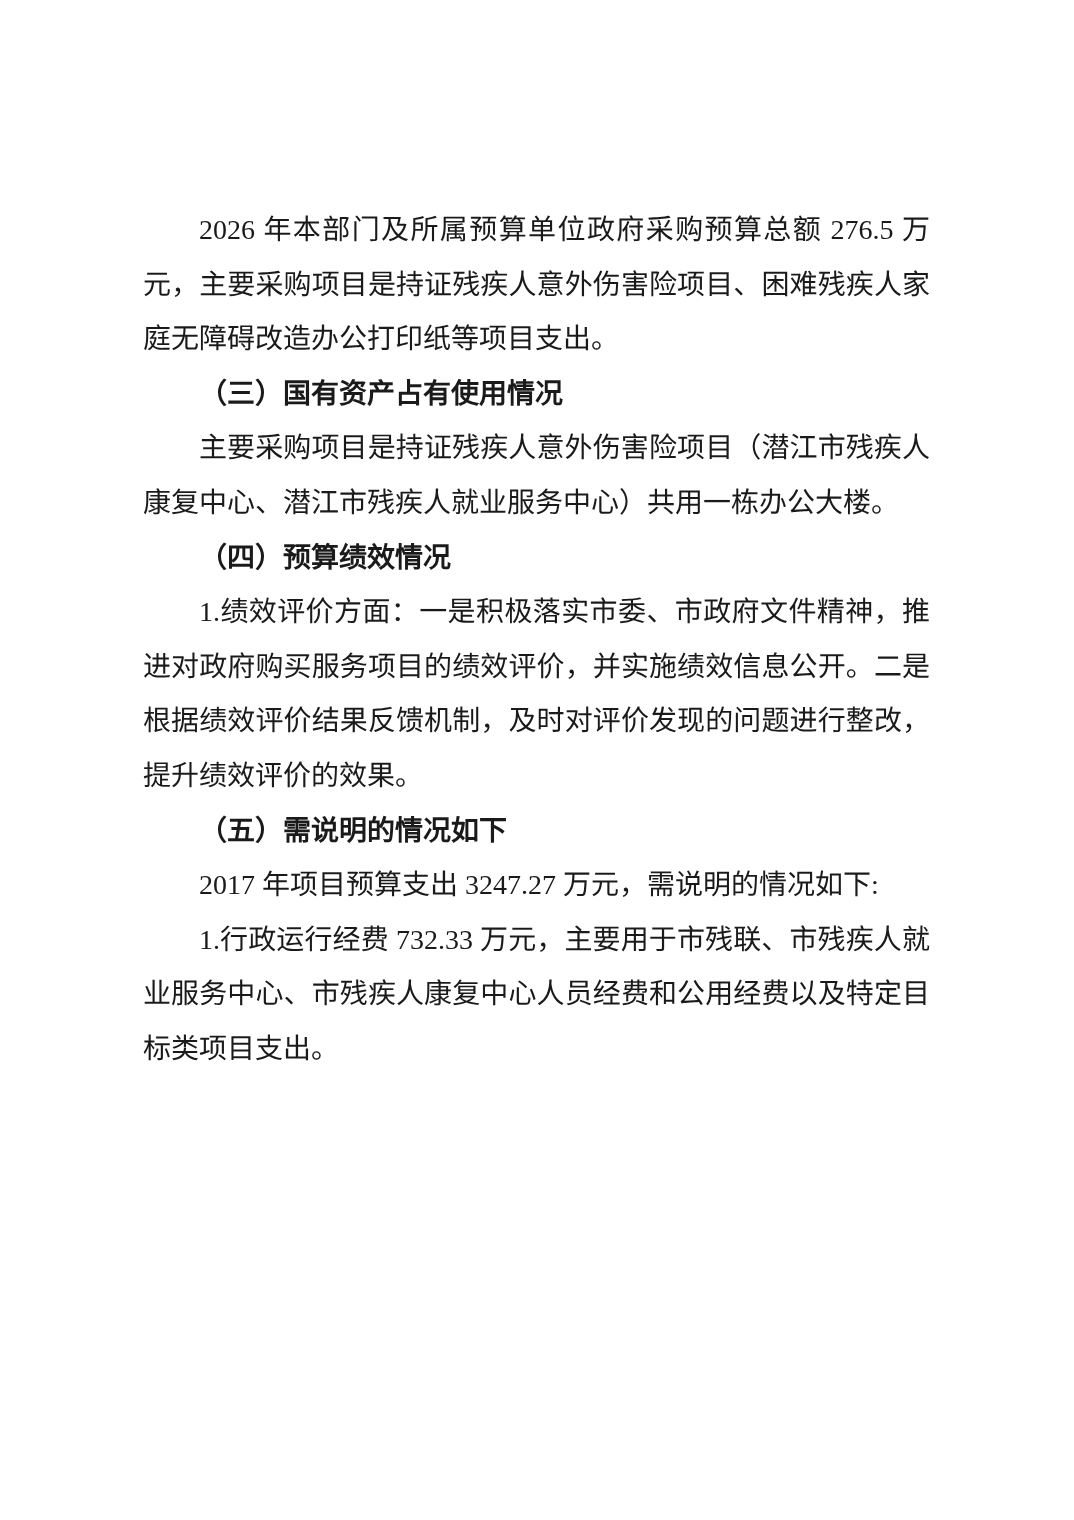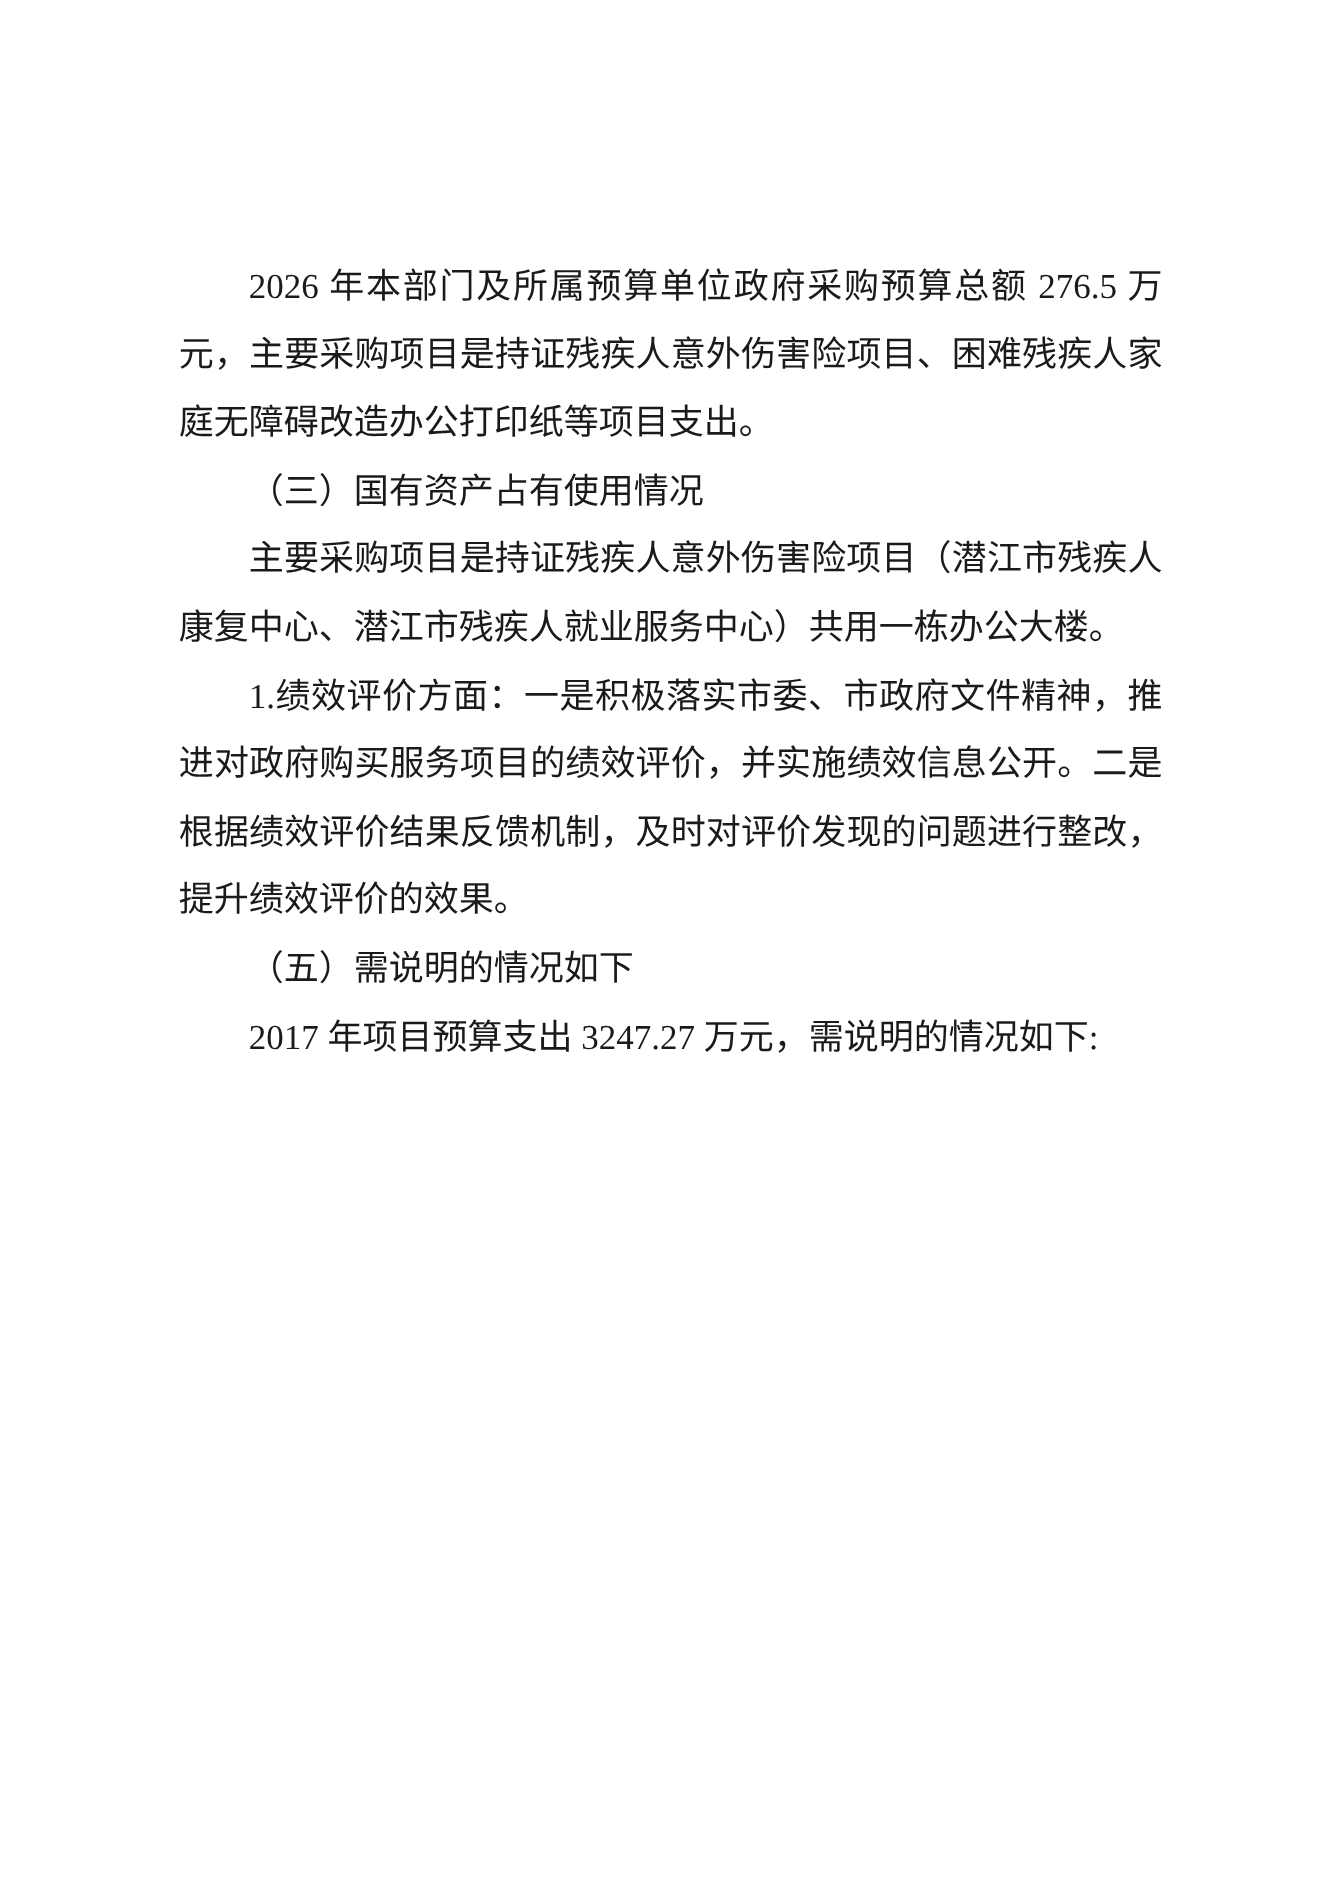--- a/index.html
+++ b/index.html
@@ -27,29 +27,31 @@
     padding: 0;
     font-size: 28px;
     line-height: 54.6px;
     text-indent: 2em;
     text-align: justify;
     text-justify: inter-ideograph;
     word-break: normal;
     overflow-wrap: break-word;
   }
   .content p.heading {
-    font-weight: normal;
+    font-weight: bold;
     text-align: left;
   }
 </style>
 </head>
 <body>
 
 <div class="page">
   <div class="content">
     <p class="body">2026 年本部门及所属预算单位政府采购预算总额 276.5 万元，主要采购项目是持证残疾人意外伤害险项目、困难残疾人家庭无障碍改造办公打印纸等项目支出。</p>
     <p class="heading">（三）国有资产占有使用情况</p>
     <p class="body">主要采购项目是持证残疾人意外伤害险项目（潜江市残疾人康复中心、潜江市残疾人就业服务中心）共用一栋办公大楼。</p>
+    <p class="heading">（四）预算绩效情况</p>
     <p class="body">1.绩效评价方面：一是积极落实市委、市政府文件精神，推进对政府购买服务项目的绩效评价，并实施绩效信息公开。二是根据绩效评价结果反馈机制，及时对评价发现的问题进行整改，提升绩效评价的效果。</p>
     <p class="heading">（五）需说明的情况如下</p>
     <p class="body">2017 年项目预算支出 3247.27 万元，需说明的情况如下:</p>
+    <p class="body">1.行政运行经费 732.33 万元，主要用于市残联、市残疾人就业服务中心、市残疾人康复中心人员经费和公用经费以及特定目标类项目支出。</p>
   </div>
 </div>
 
 </body></html>

